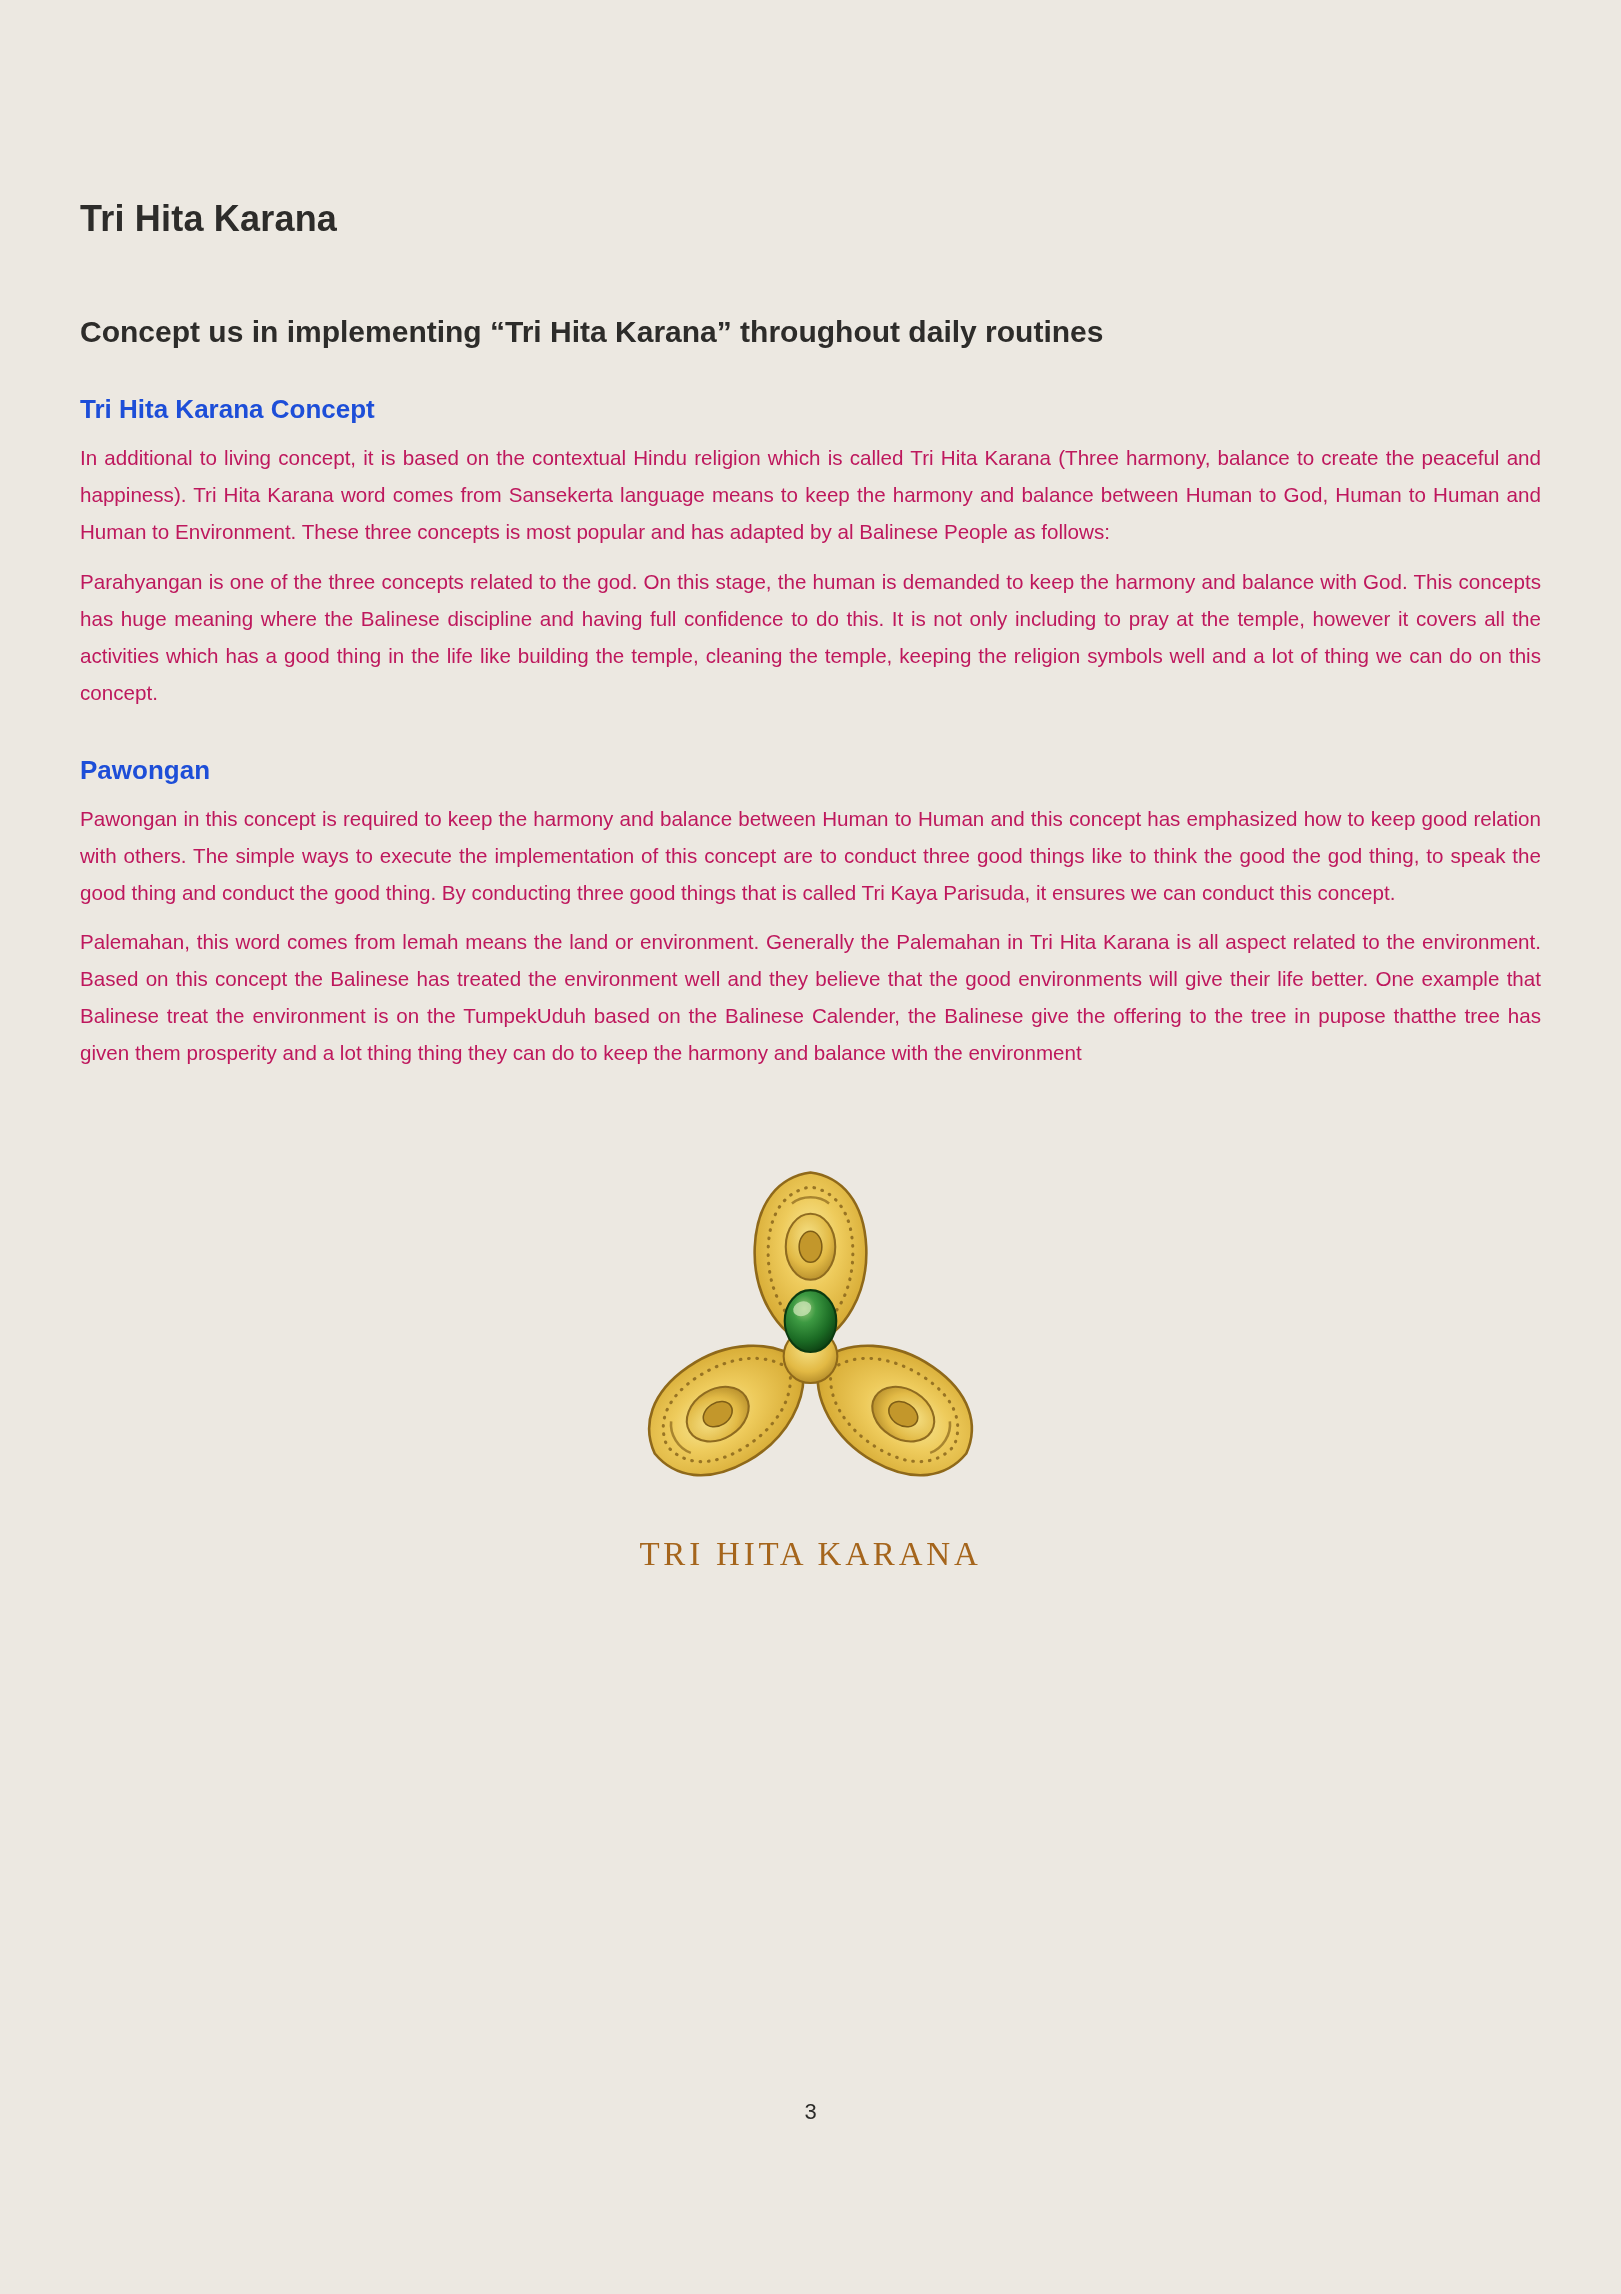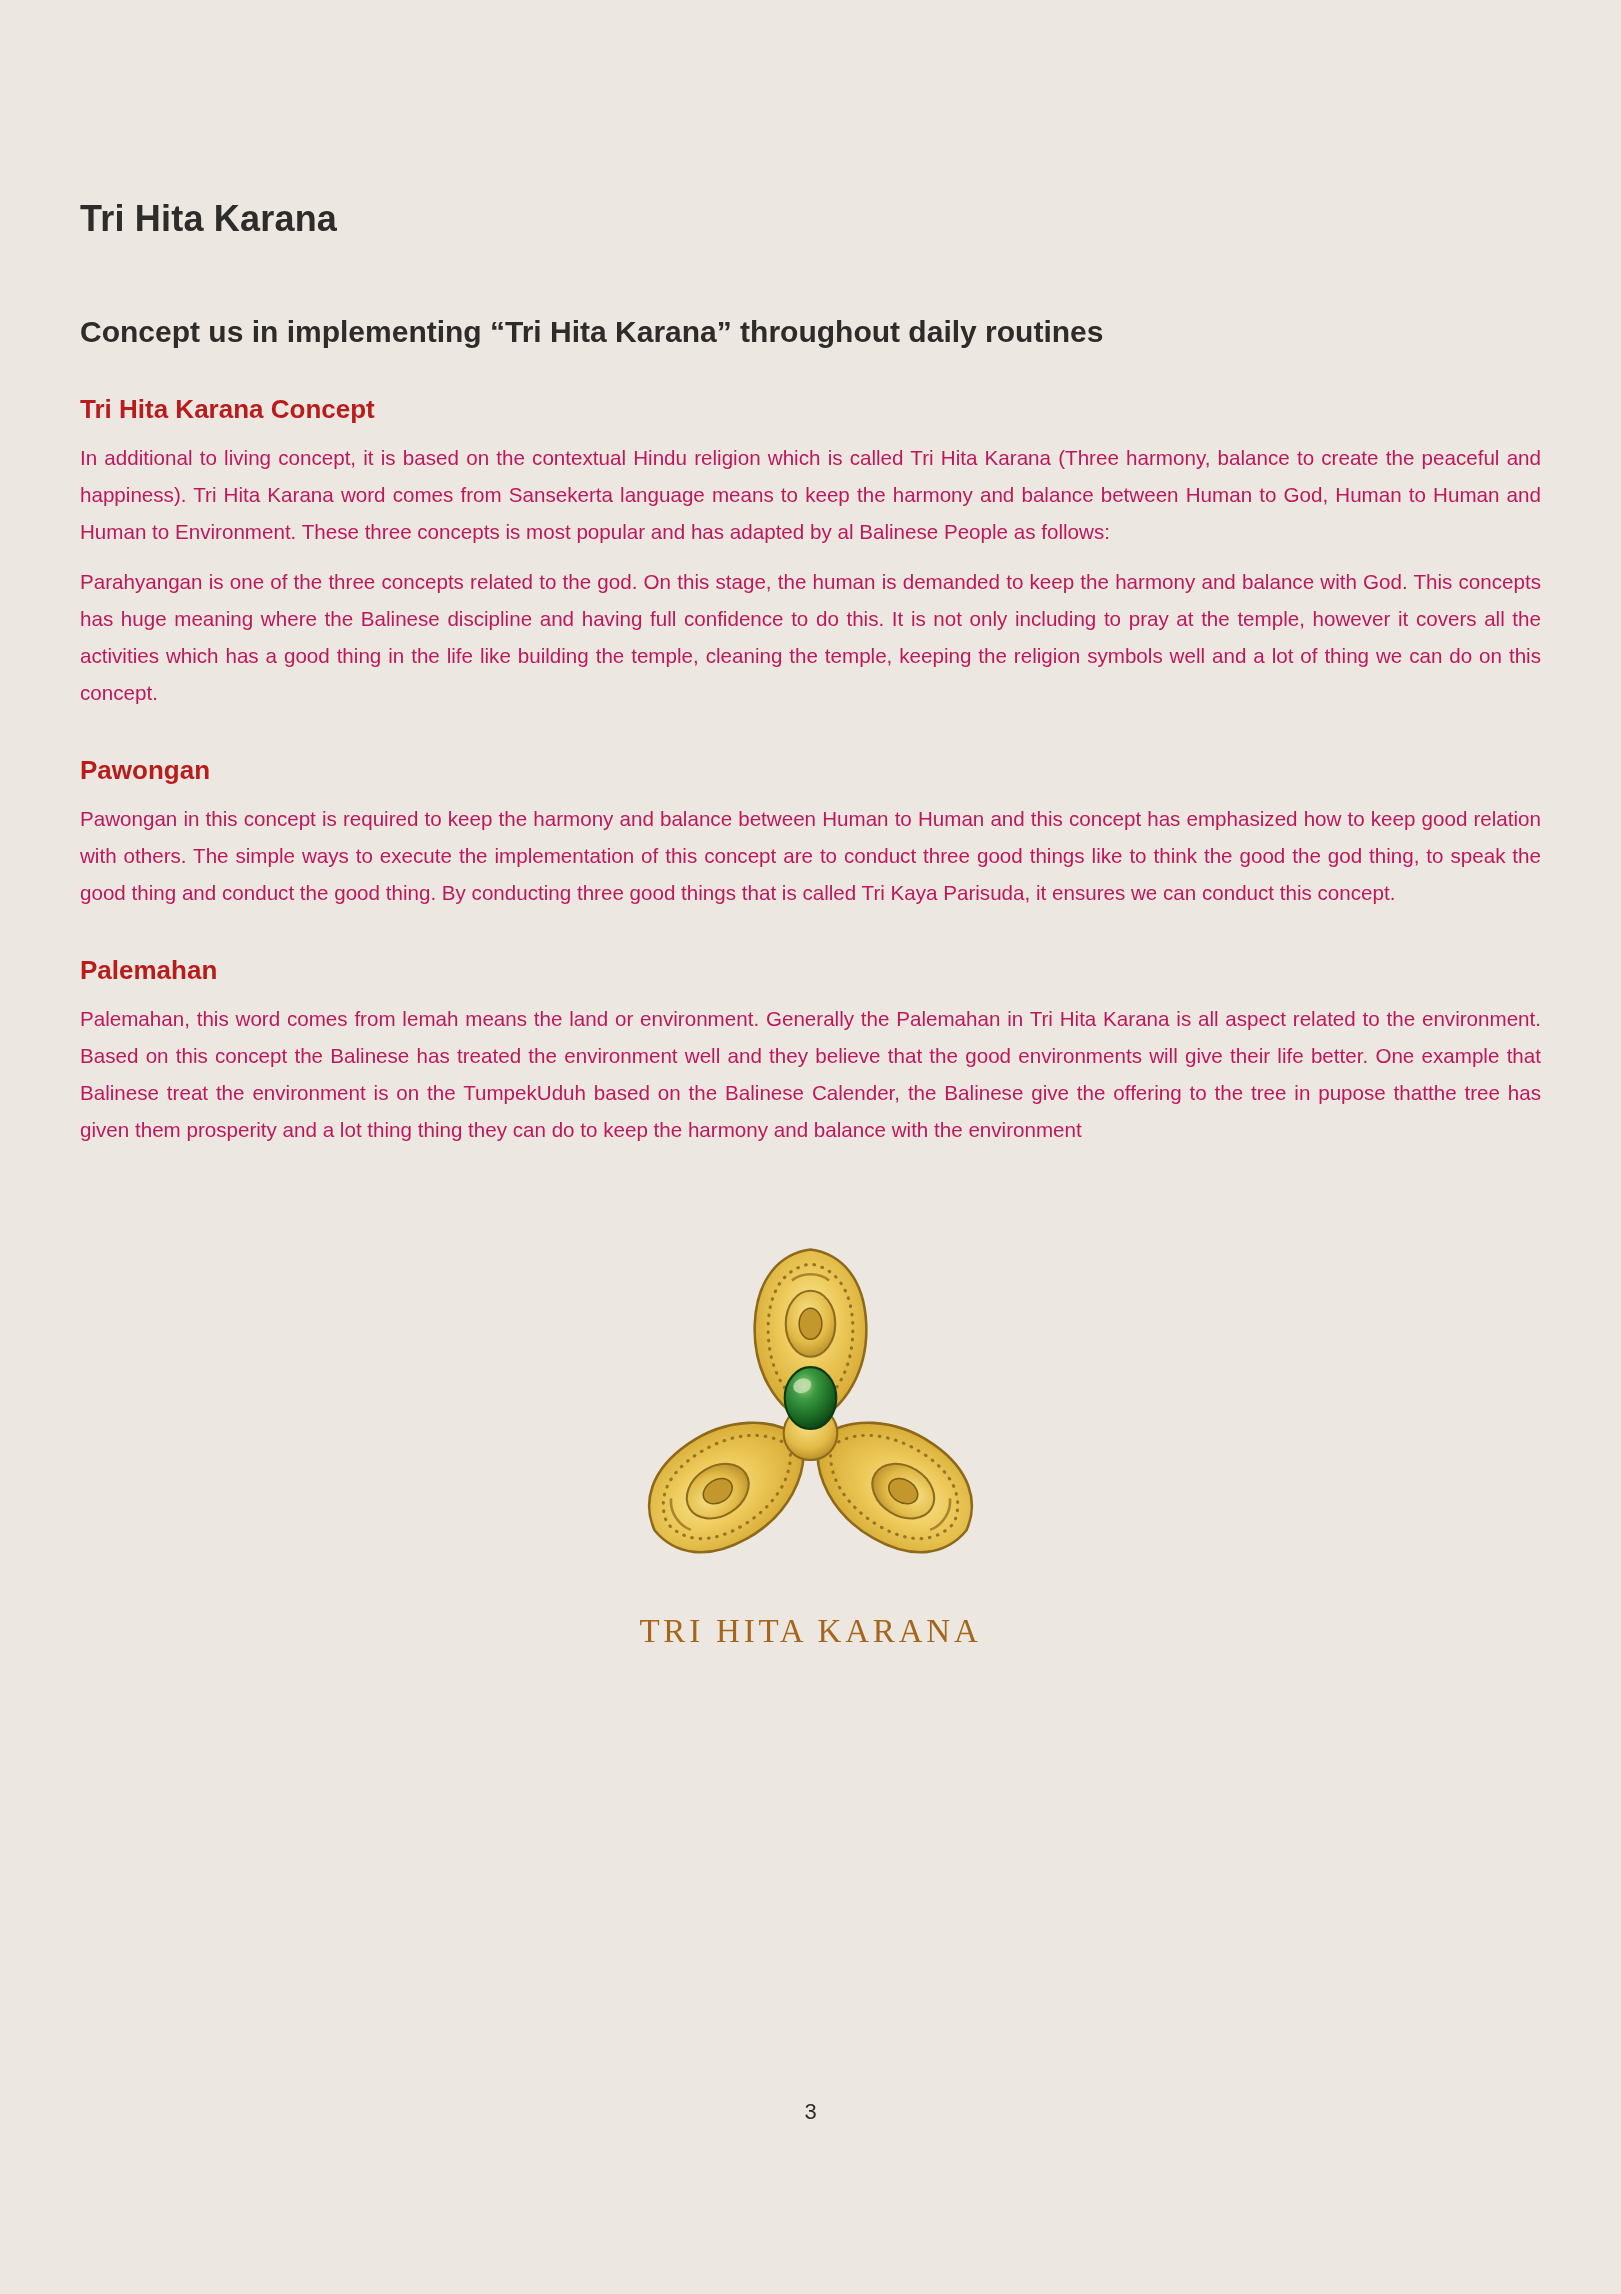--- a/index.html
+++ b/index.html
@@ -35,21 +35,21 @@
     line-height: 1.3;
     font-weight: 700;
     color: #2D2C2A;
   }
 
   .section-heading {
     margin: 43px 0 0 0;
     font-size: 26px;
     line-height: 1.3;
     font-weight: 700;
-    color: #b91c1c;
+    color: #1d4ed8;
   }
 
   .section-heading.first {
     margin-top: 42px;
   }
 
   .body-text {
     margin: 12.4px 0 0 0;
     font-size: 20.6px;
     line-height: 37px;
@@ -98,21 +98,20 @@
     <h2 class="doc-subtitle">Concept us in implementing “Tri Hita Karana” throughout daily routines</h2>
 
     <h3 class="section-heading first">Tri Hita Karana Concept</h3>
     <p class="body-text">In additional to living concept, it is based on the contextual Hindu religion which is called Tri Hita Karana (Three harmony, balance to create the peaceful and happiness). Tri Hita Karana word comes from Sansekerta language means to keep the harmony and balance between Human to God, Human to Human and Human to Environment. These three concepts is most popular and has adapted by al Balinese People as follows:</p>
 
     <p class="body-text">Parahyangan is one of the three concepts related to the god. On this stage, the human is demanded to keep the harmony and balance with God. This concepts has huge meaning where the Balinese discipline and having full confidence to do this. It is not only including to pray at the temple, however it covers all the activities which has a good thing in the life like building the temple, cleaning the temple, keeping the religion symbols well and a lot of thing we can do on this concept.</p>
 
     <h3 class="section-heading">Pawongan</h3>
     <p class="body-text">Pawongan in this concept is required to keep the harmony and balance between Human to Human and this concept has emphasized how to keep good relation with others. The simple ways to execute the implementation of this concept are to conduct three good things like to think the good the god thing, to speak the good thing and conduct the good thing. By conducting three good things that is called Tri Kaya Parisuda, it ensures we can conduct this concept.</p>
 
-    <h3 class="section-heading">Palemahan</h3>
     <p class="body-text">Palemahan, this word comes from lemah means the land or environment. Generally the Palemahan in Tri Hita Karana is all aspect related to the environment. Based on this concept the Balinese has treated the environment well and they believe that the good environments will give their life better. One example that Balinese treat the environment is on the TumpekUduh based on the Balinese Calender, the Balinese give the offering to the tree in pupose thatthe tree has given them prosperity and a lot thing thing they can do to keep the harmony and balance with the environment</p>
 
     <div class="figure-block">
       <svg class="emblem-svg" width="411" height="344" viewBox="0 0 430 360" xmlns="http://www.w3.org/2000/svg">
         <defs>
           <radialGradient id="goldGrad" cx="50%" cy="40%" r="75%">
             <stop offset="0%" stop-color="#F9ECA0"></stop>
             <stop offset="35%" stop-color="#EECB5C"></stop>
             <stop offset="70%" stop-color="#D9AE38"></stop>
             <stop offset="100%" stop-color="#A87E1E"></stop>

